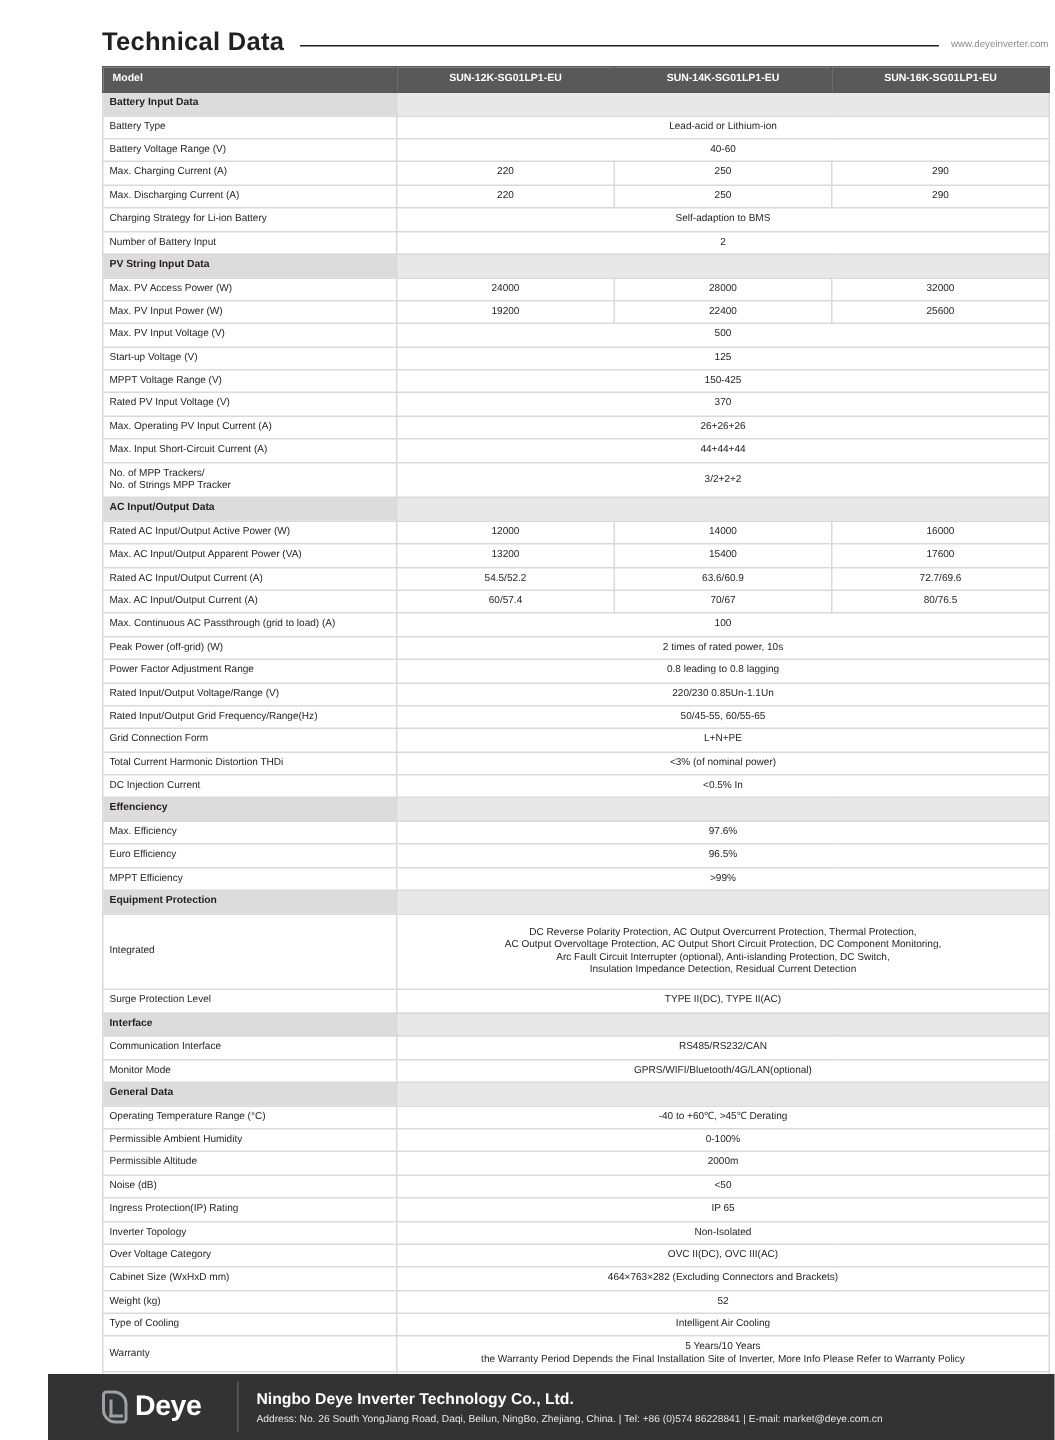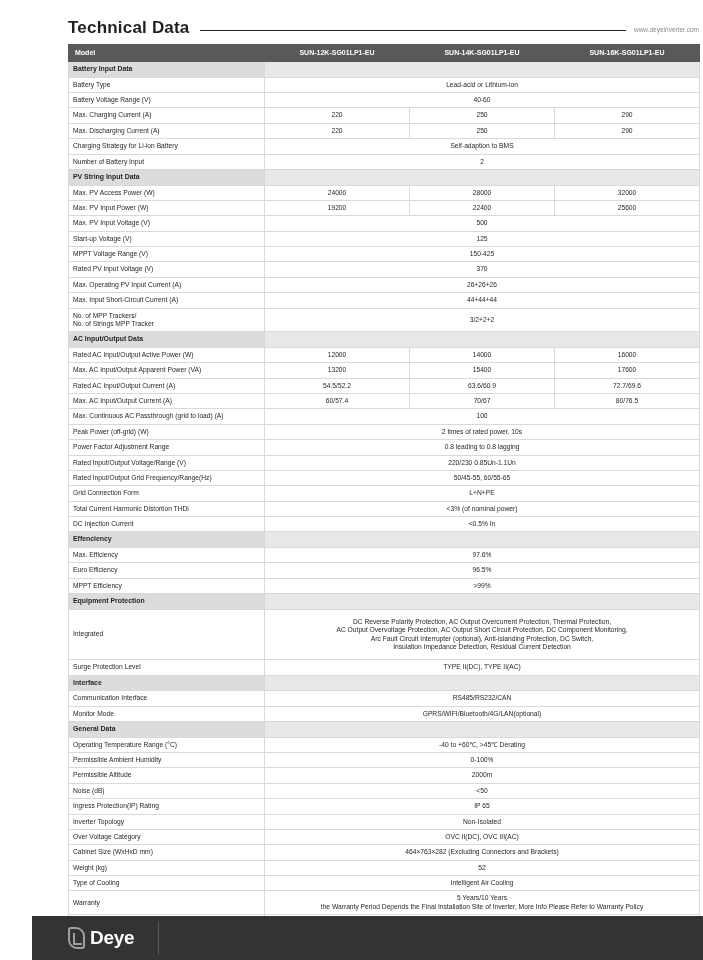--- a/index.html
+++ b/index.html
@@ -416,15 +416,19 @@
         </tr>
       </tbody>
   </table>
 
   <div class="footer">
     <div class="logo">
       <div class="logo-mark"></div>
       <div class="logo-text">Deye</div>
     </div>
     <div class="footer-sep"></div>
+    <div class="footer-text">
+      <div class="company">Ningbo Deye Inverter Technology Co., Ltd.</div>
+      <div class="address">Address: No. 26 South YongJiang Road, Daqi, Beilun, NingBo, Zhejiang, China.  |  Tel: +86 (0)574 86228841  |  E-mail: market@deye.com.cn</div>
+    </div>
   </div>
 
 </div>
 
 </body></html>

